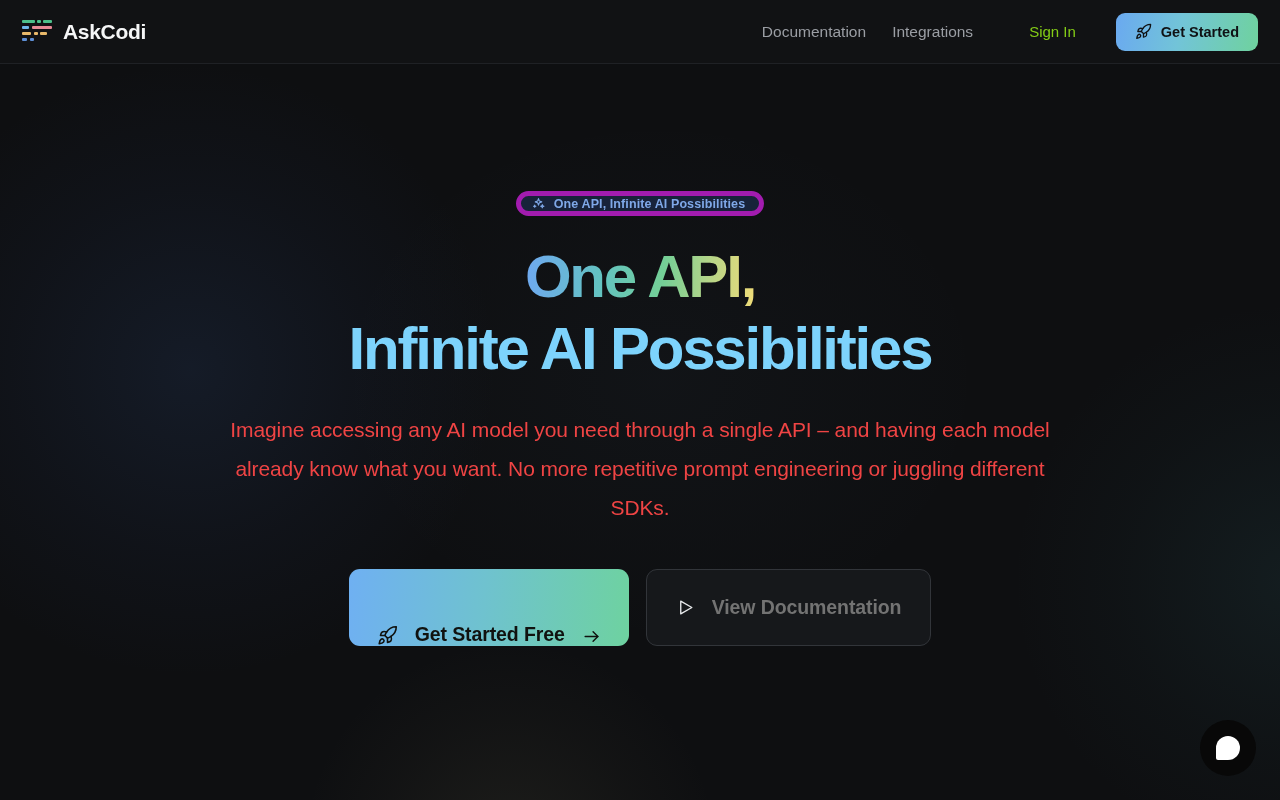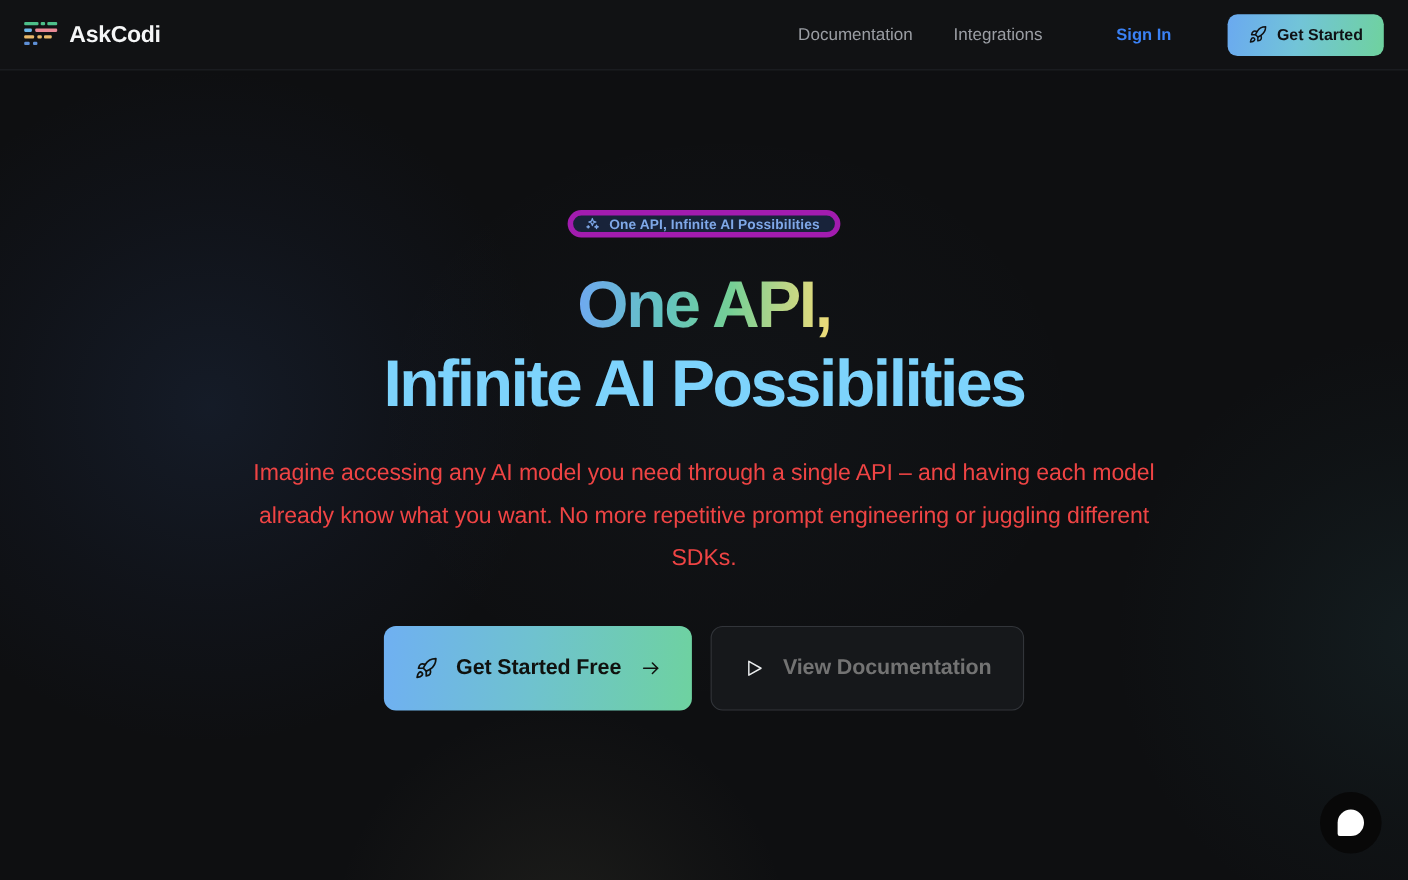--- a/index.html
+++ b/index.html
@@ -63,36 +63,36 @@
     font-weight: 700;
     letter-spacing: -0.3px;
     color: #f5f6f7;
   }
 
   .nav {
     position: absolute;
     right: 22px;
     display: flex;
     align-items: center;
-    gap: 13px;
+    gap: 2px;
   }
 
   .nav-link {
     font-size: 15.5px;
     color: #9b9ea4;
     padding: 0 12px;
     text-decoration: none;
     cursor: pointer;
     white-space: nowrap;
   }
 
   .signin {
     font-size: 15px;
-    font-weight: 700;
-    color: #3b82f6;
+    font-weight: 400;
+    color: #84cc16;
     padding: 0 14px;
     margin-left: 28px;
     cursor: pointer;
     white-space: nowrap;
   }
 
   .btn-get-started {
     display: flex;
     align-items: center;
     gap: 9px;
@@ -199,21 +199,21 @@
 
   .cta-row {
     margin-top: 42px;
     display: flex;
     align-items: center;
     gap: 17px;
   }
 
   .btn-primary {
     display: flex;
-    align-items: center;
+    align-items: flex-end;
     gap: 17px;
     height: 77px;
     padding: 0 28px;
     border: none;
     border-radius: 11px;
     background: linear-gradient(95deg, #6fb0f2 0%, #6fc2cf 48%, #6ed2a0 100%);
     color: #10120f;
     font-family: "Liberation Sans", sans-serif;
     font-size: 19.5px;
     font-weight: 700;

